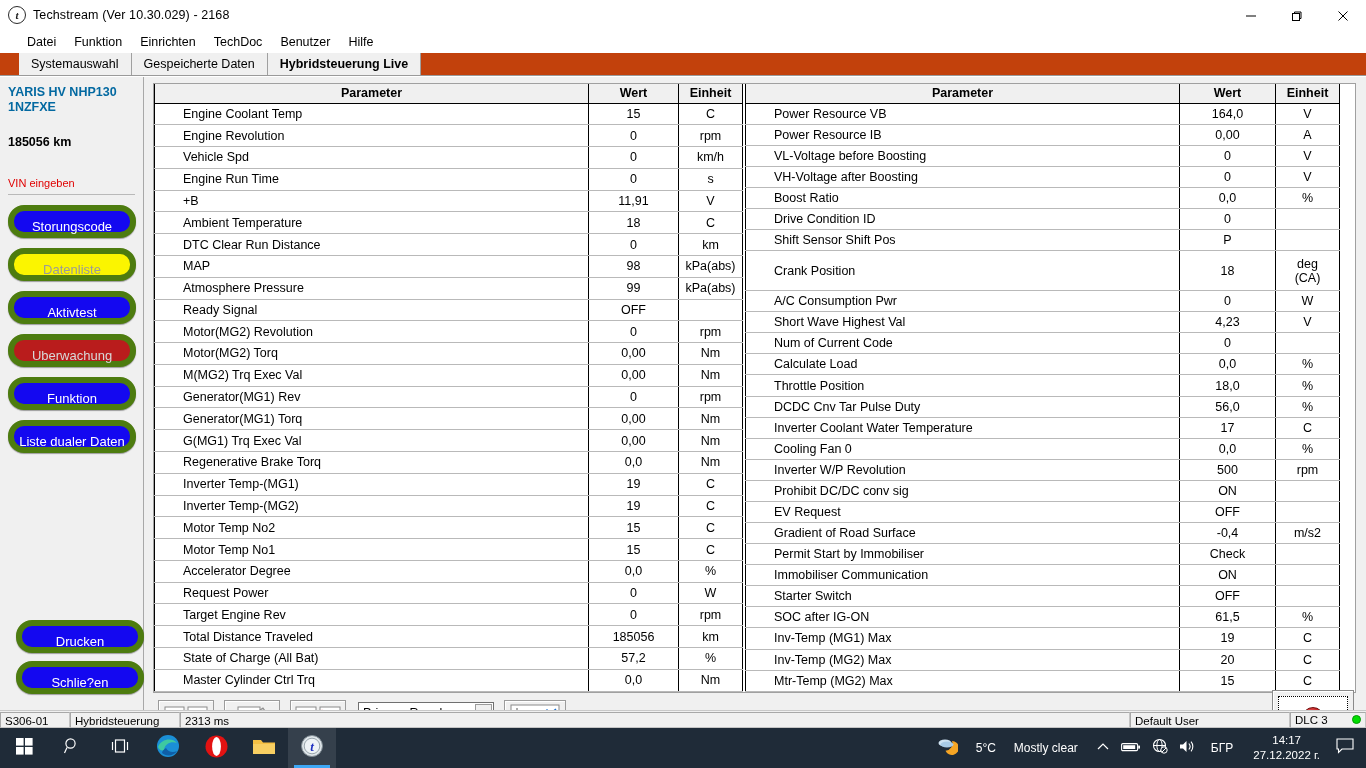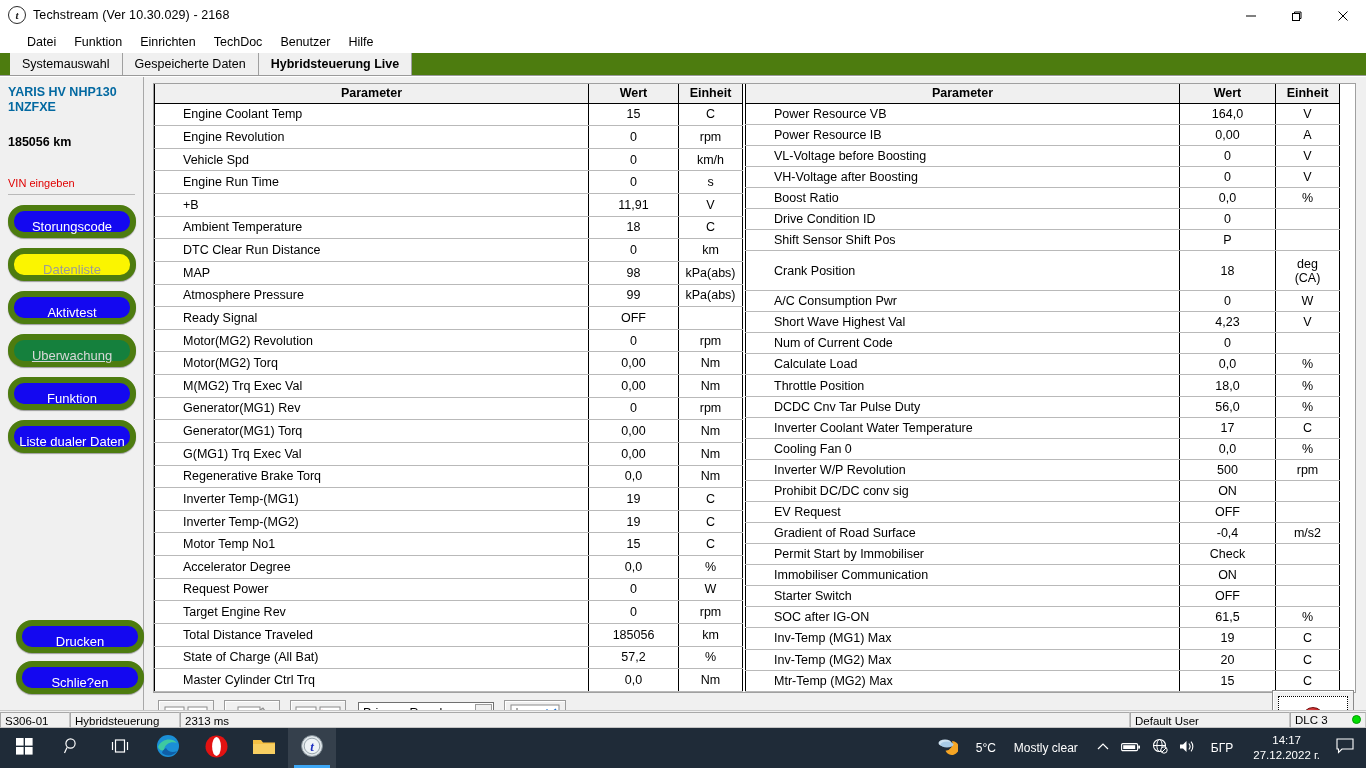--- a/index.html
+++ b/index.html
@@ -35,24 +35,24 @@
 
   
   .menubar {
     height: 22px; background: #ffffff;
     display: flex; align-items: center; gap: 0px; margin-left: 18px;
   }
   .menuitem { font-size: 12.5px; color: #000; padding: 1px 9px; }
 
   
   .tabstrip {
-    height: 23px; background: #4d7c0f;
+    height: 23px; background: #c2410c;
     display: flex; align-items: flex-end;
     border-bottom: 1px solid #9a9a9a;
-    padding-left: 10px;
+    padding-left: 19px;
   }
   .tab {
     font-size: 12.5px; color: #000;
     padding: 2px 12px 3px 12px;
     background: #f0f0f0;
     border-right: 1px solid #a0a0a0;
     height: 22px; line-height: 18px;
   }
   .tab.active { font-weight: bold; background: #f0f0f0; }
 
@@ -77,21 +77,21 @@
   .vin-rule { border-top: 1px solid #b9b9b9; margin: 5px 2px 10px 0; }
   .navbtn {
     display: block; width: 128px; height: 33px;
     border-radius: 16px; border: 6px solid #4d7c0f;
     background: #1408f0; color: #ffffff;
     font-size: 13px; text-align: center; line-height: 31px;
     margin-bottom: 10px;
     box-shadow: 0 1px 1px rgba(0,0,0,.35);
   }
   .navbtn.yellow { background: #fbf500; color: #9a9a9a; }
-  .navbtn.disabled { background: #15803d; color: #d8d8d8; text-decoration: underline; }
+  .navbtn.disabled { background: #b91c1c; color: #d8d8d8; }
   .sidebar-bottom { position: absolute; bottom: 8px; left: 16px; }
   .sidebar-bottom .navbtn { margin-bottom: 8px; }
 
   
   .main {
     flex: 1 1 auto; position: relative;
     padding: 6px 10px 0 9px;
     display: flex; flex-direction: column;
   }
   .tables-wrap {
@@ -384,20 +384,25 @@
               <td class="u">Nm</td>
             </tr>
             <tr>
               <td class="p">Inverter Temp-(MG1)</td>
               <td class="v">19</td>
               <td class="u">C</td>
             </tr>
             <tr>
               <td class="p">Inverter Temp-(MG2)</td>
               <td class="v">19</td>
+              <td class="u">C</td>
+            </tr>
+            <tr>
+              <td class="p">Motor Temp No2</td>
+              <td class="v">15</td>
               <td class="u">C</td>
             </tr>
             <tr>
               <td class="p">Motor Temp No1</td>
               <td class="v">15</td>
               <td class="u">C</td>
             </tr>
             <tr>
               <td class="p">Accelerator Degree</td>
               <td class="v">0,0</td>

